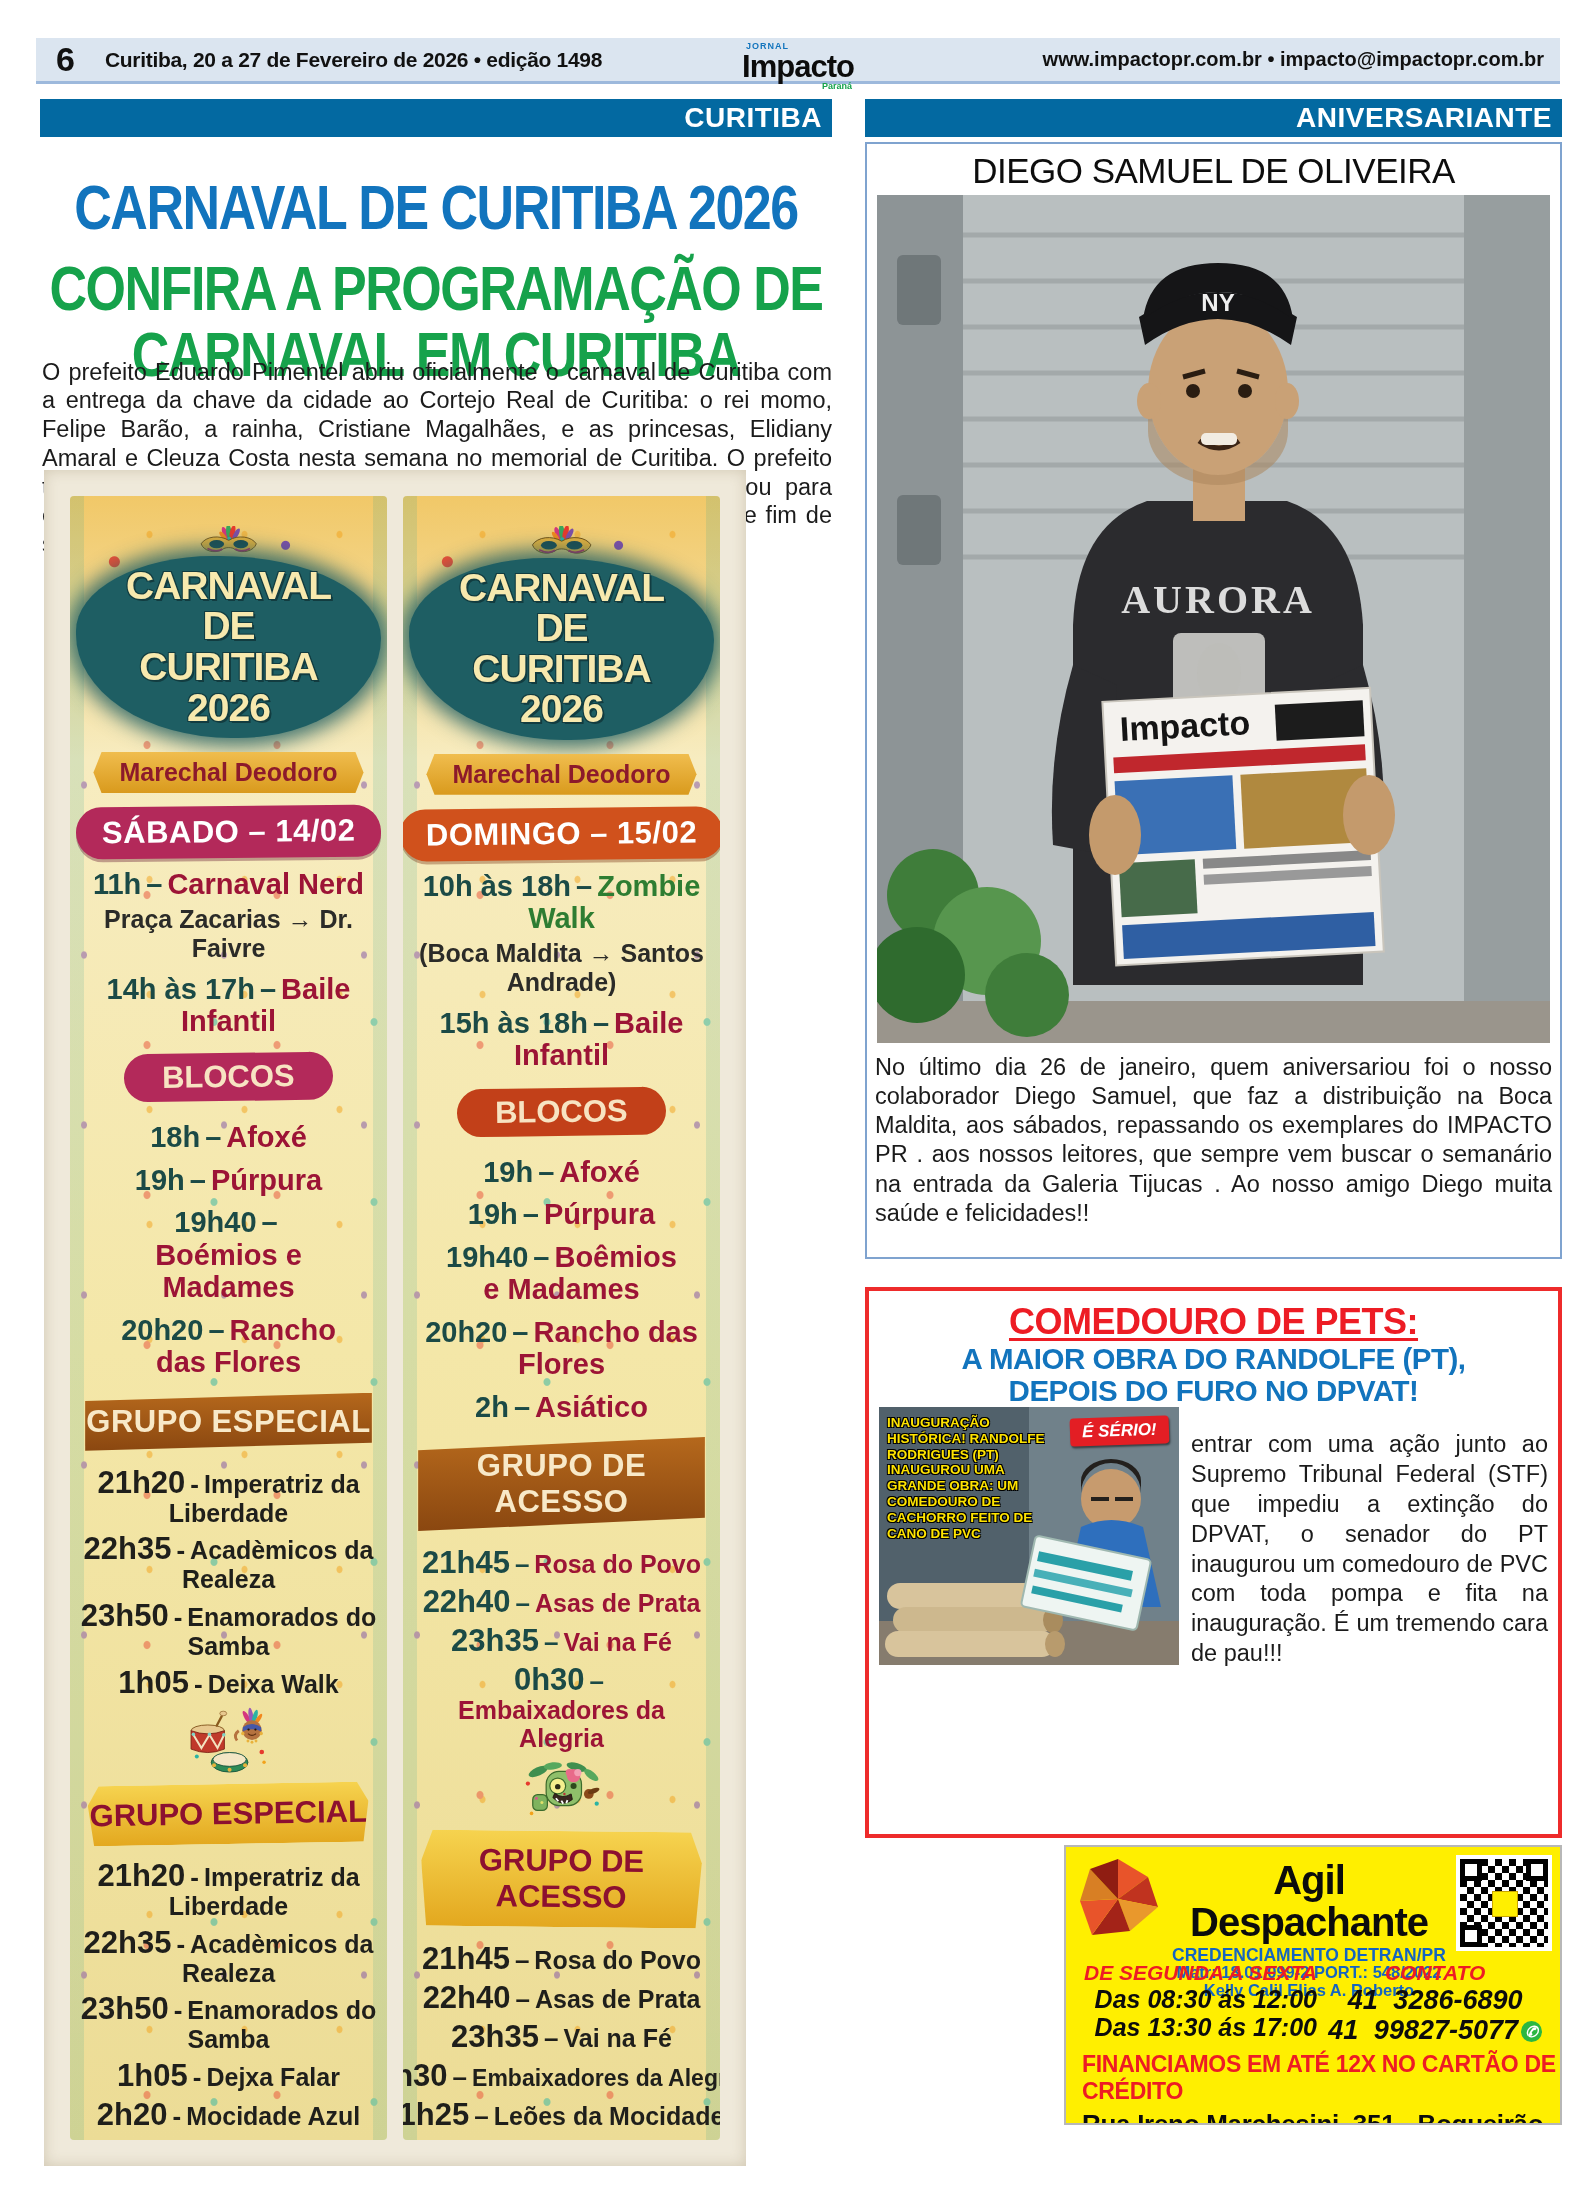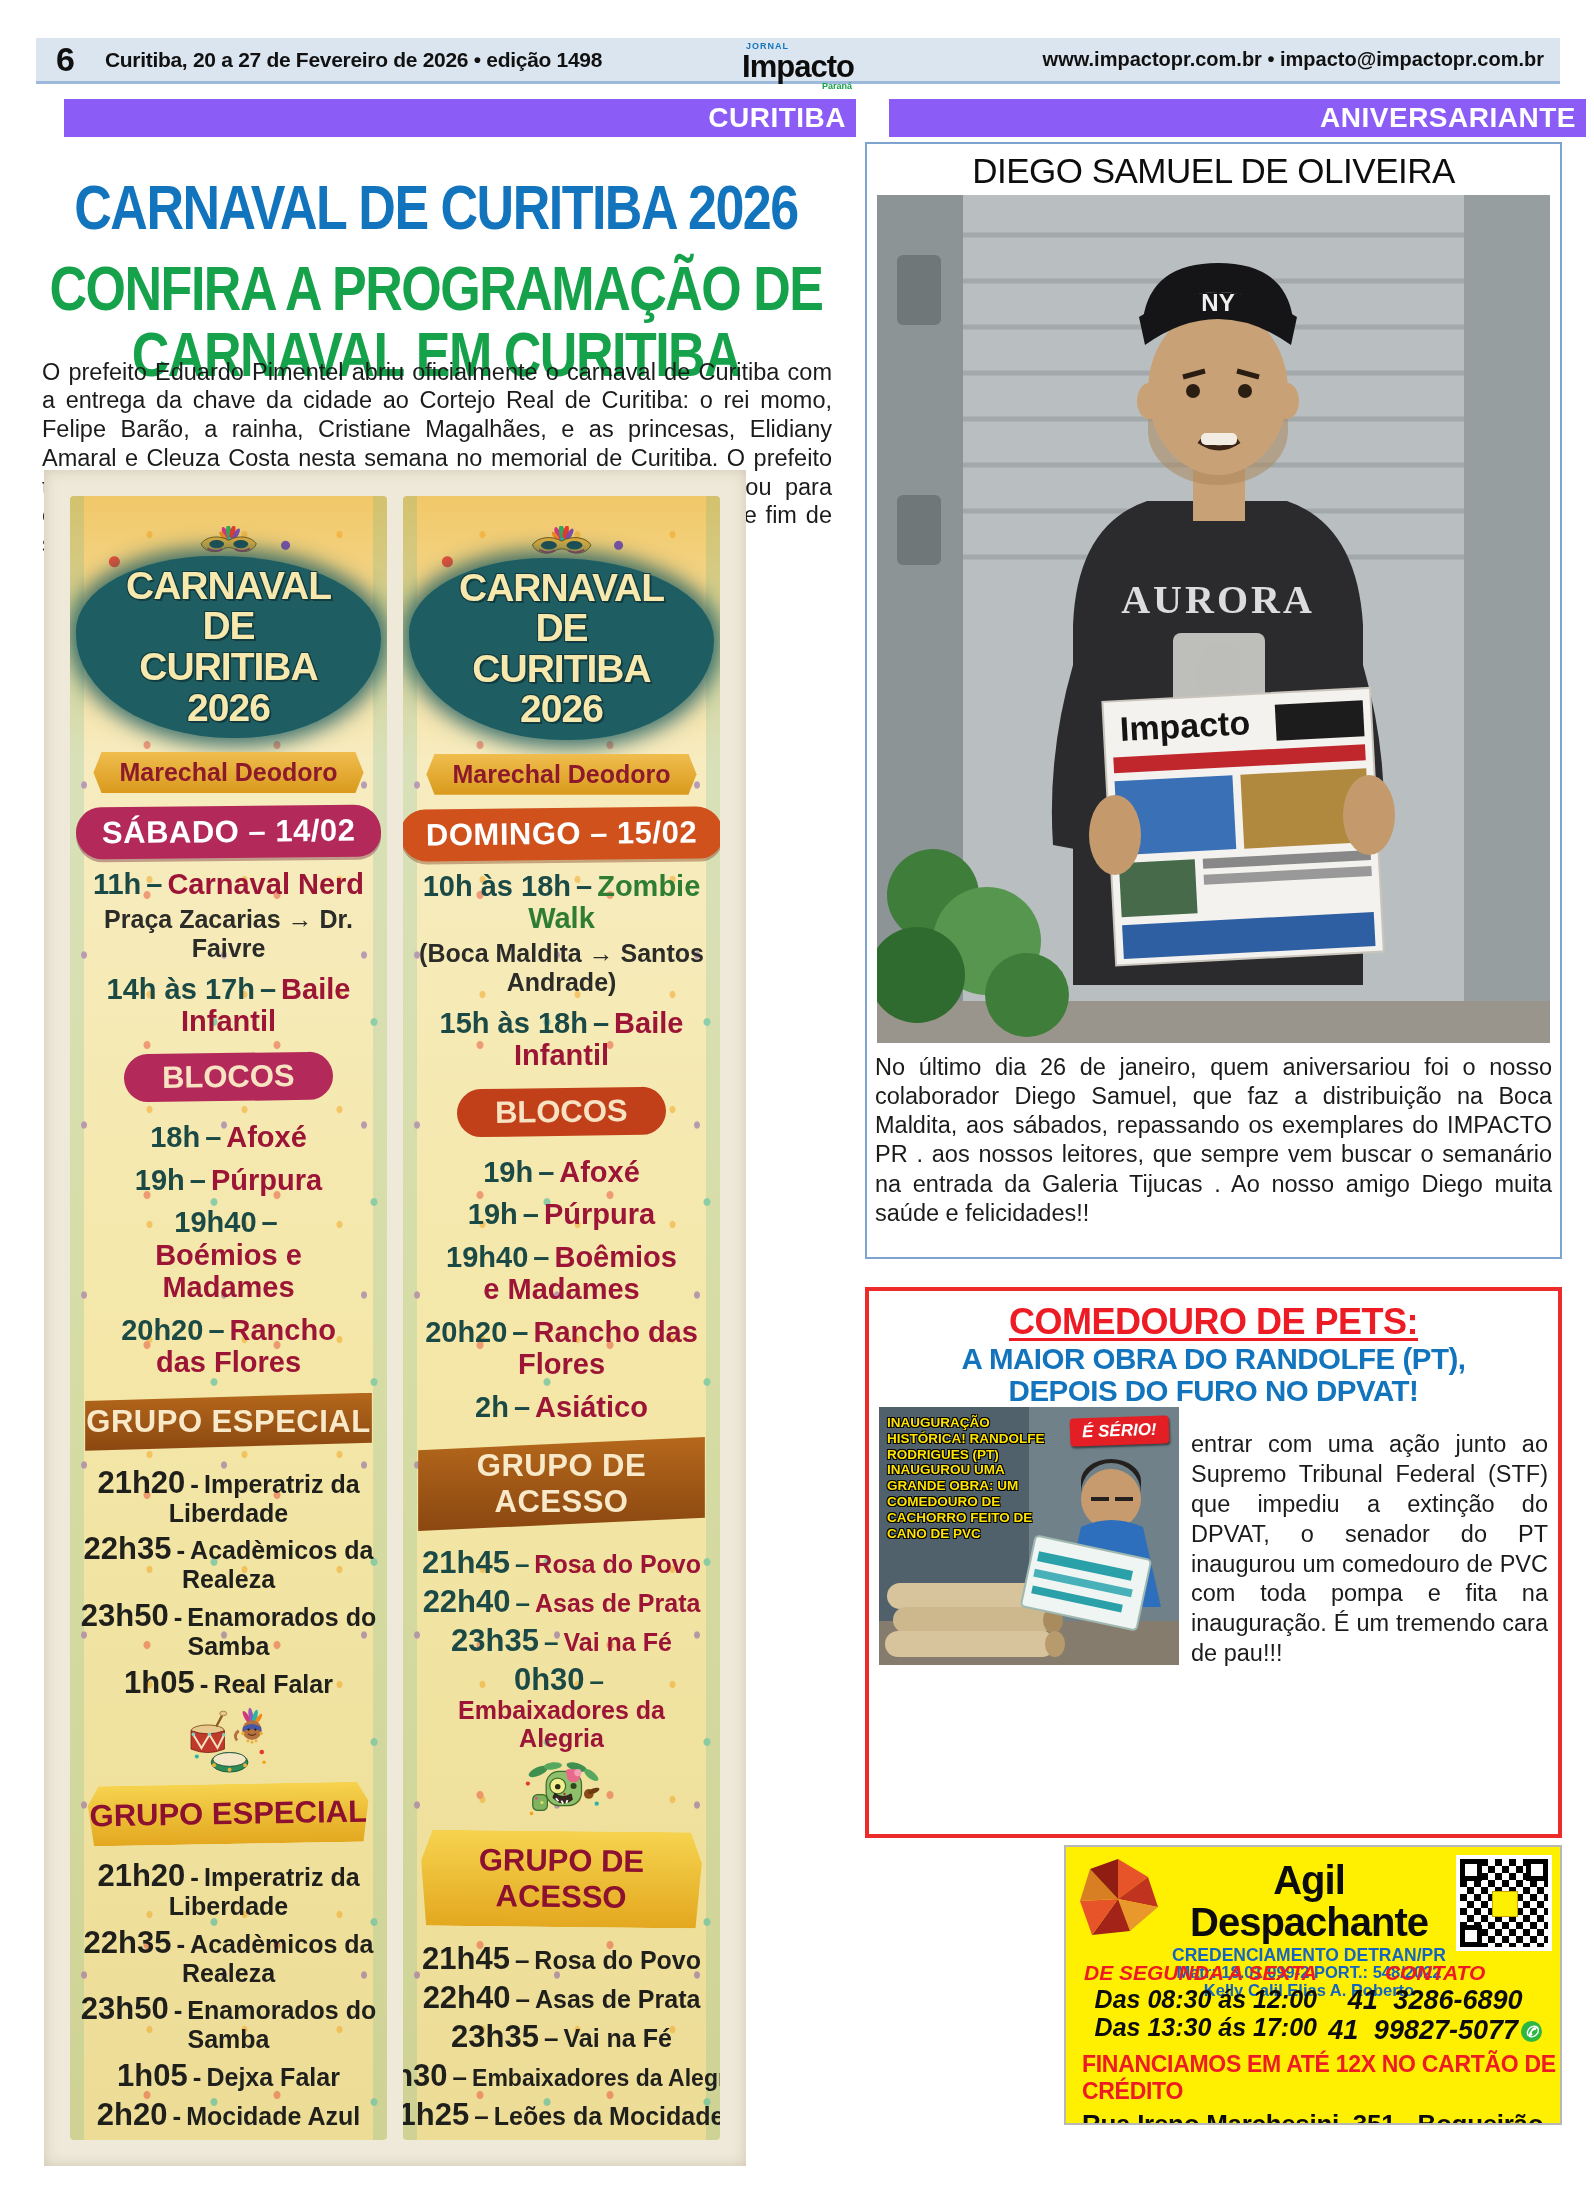--- a/index.html
+++ b/index.html
@@ -13,23 +13,23 @@
   .pagenum{font-size:34px;font-weight:800;color:#111;margin-left:20px;}
   .issue{font-size:21px;font-weight:700;color:#111;margin-left:30px;letter-spacing:-0.3px;}
   .logo{position:absolute;left:50%;top:4px;transform:translateX(-50%);
         display:flex;flex-direction:column;line-height:1;}
   .logo-top{font-size:9px;font-weight:800;color:#1274bd;letter-spacing:1px;margin-left:4px;}
   .logo-main{font-size:31px;font-weight:800;color:#0c0c0c;letter-spacing:-1px;}
   .logo-sub{font-size:9px;font-weight:800;color:#16a24b;align-self:flex-end;margin-right:2px;}
   .contacts{margin-left:auto;margin-right:16px;font-size:20px;font-weight:700;color:#111;}
 
   
-  .secbar{position:absolute;height:38px;background:#8b5cf6;color:#fff;
+  .secbar{position:absolute;height:38px;background:#0369a1;color:#fff;
           display:flex;align-items:center;justify-content:flex-end;
-          font-size:28px;font-weight:800;padding-right:10px;box-sizing:border-box;letter-spacing:.5px;margin-left:24px;}
+          font-size:28px;font-weight:800;padding-right:10px;box-sizing:border-box;letter-spacing:.5px;}
   .secbar.left{left:40px;top:99px;width:792px;}
   .secbar.right{left:865px;top:99px;width:697px;}
 
   
   .h-blue{position:absolute;left:40px;top:140px;width:792px;text-align:center;
           color:#1274bd;font-size:52px;font-weight:800;letter-spacing:-1.5px;
           line-height:1.0;transform:scaleY(1.22);transform-origin:center top;white-space:nowrap;}
   .h-green{position:absolute;left:40px;top:212px;width:792px;text-align:center;
           color:#16a24b;font-size:52px;font-weight:800;letter-spacing:-1.5px;
           line-height:1.04;transform:scaleY(1.22);transform-origin:center top;}
@@ -219,21 +219,21 @@
         <div class="ev"><span class="t">19h</span><span class="sep">–</span><span class="n">Púrpura</span></div>
         <div class="ev" style="max-width:230px"><span class="t">19h40</span><span class="sep">–</span><span class="n">Boémios e Madames</span></div>
         <div class="ev" style="max-width:220px"><span class="t">20h20</span><span class="sep">–</span><span class="n">Rancho das Flores</span></div>
       </div>
 
       <div class="banner-brown">GRUPO ESPECIAL</div>
       <div class="list">
         <div class="g"><span class="t">21h20</span><span class="sep">-</span><span class="n">Imperatriz da Liberdade</span></div>
         <div class="g"><span class="t">22h35</span><span class="sep">-</span><span class="n">Acadèmicos da Realeza</span></div>
         <div class="g"><span class="t">23h50</span><span class="sep">-</span><span class="n">Enamorados do Samba</span></div>
-        <div class="g"><span class="t">1h05</span><span class="sep">-</span><span class="n">Real Falar</span></div>
+        <div class="g"><span class="t">1h05</span><span class="sep">-</span><span class="n">Deixa Walk</span></div>
       </div>
 
       <svg class="illus" width="296" height="238" viewBox="0 0 296 238">
         <ellipse cx="74" cy="86" rx="58" ry="20" fill="#e8c98f" stroke="#7a4a14" stroke-width="3"></ellipse>
         <path d="M16 86 L16 150 Q74 174 132 150 L132 86 Q74 108 16 86 Z" fill="#c0392b" stroke="#7a2113" stroke-width="3"></path>
         <path d="M24 100 L52 146 L80 100 L108 146 L130 102" stroke="#f3e2c0" stroke-width="7" fill="none"></path>
         <circle cx="24" cy="98" r="6" fill="#7fd4c6"></circle>
           <circle cx="80" cy="98" r="6" fill="#7fd4c6"></circle>
           <circle cx="130" cy="100" r="6" fill="#7fd4c6"></circle>
         <rect x="110" y="30" width="8" height="44" rx="4" transform="rotate(28 114 52)" fill="#8a5a1e"></rect>

